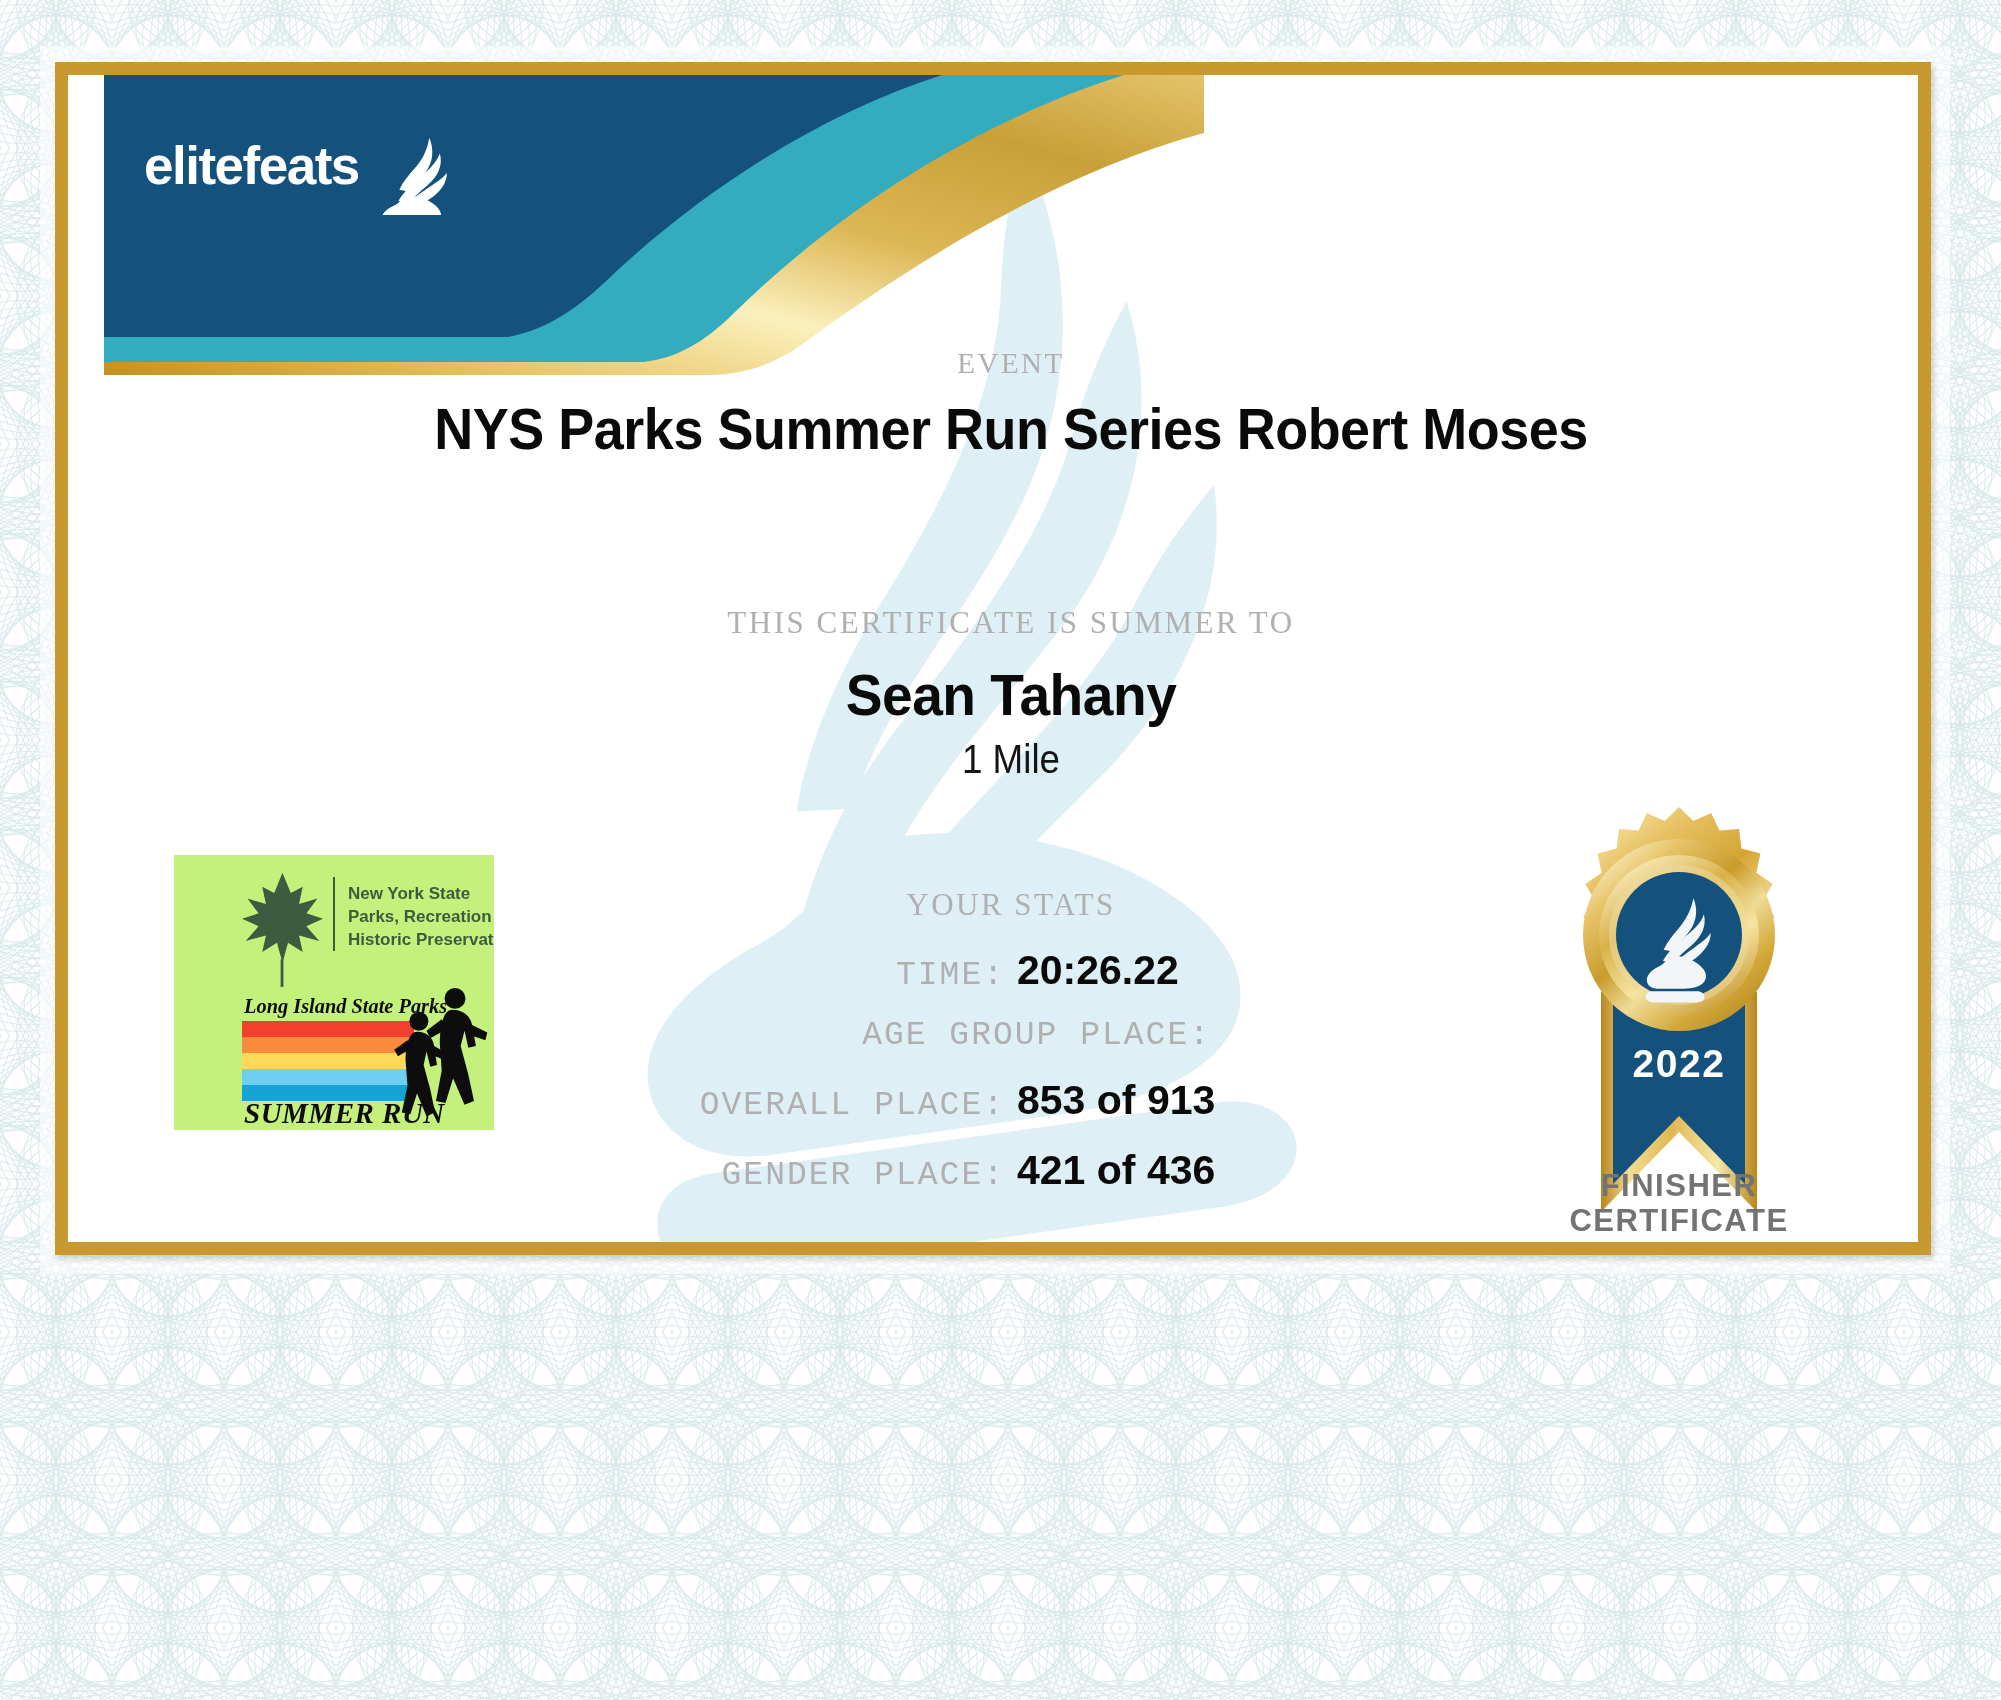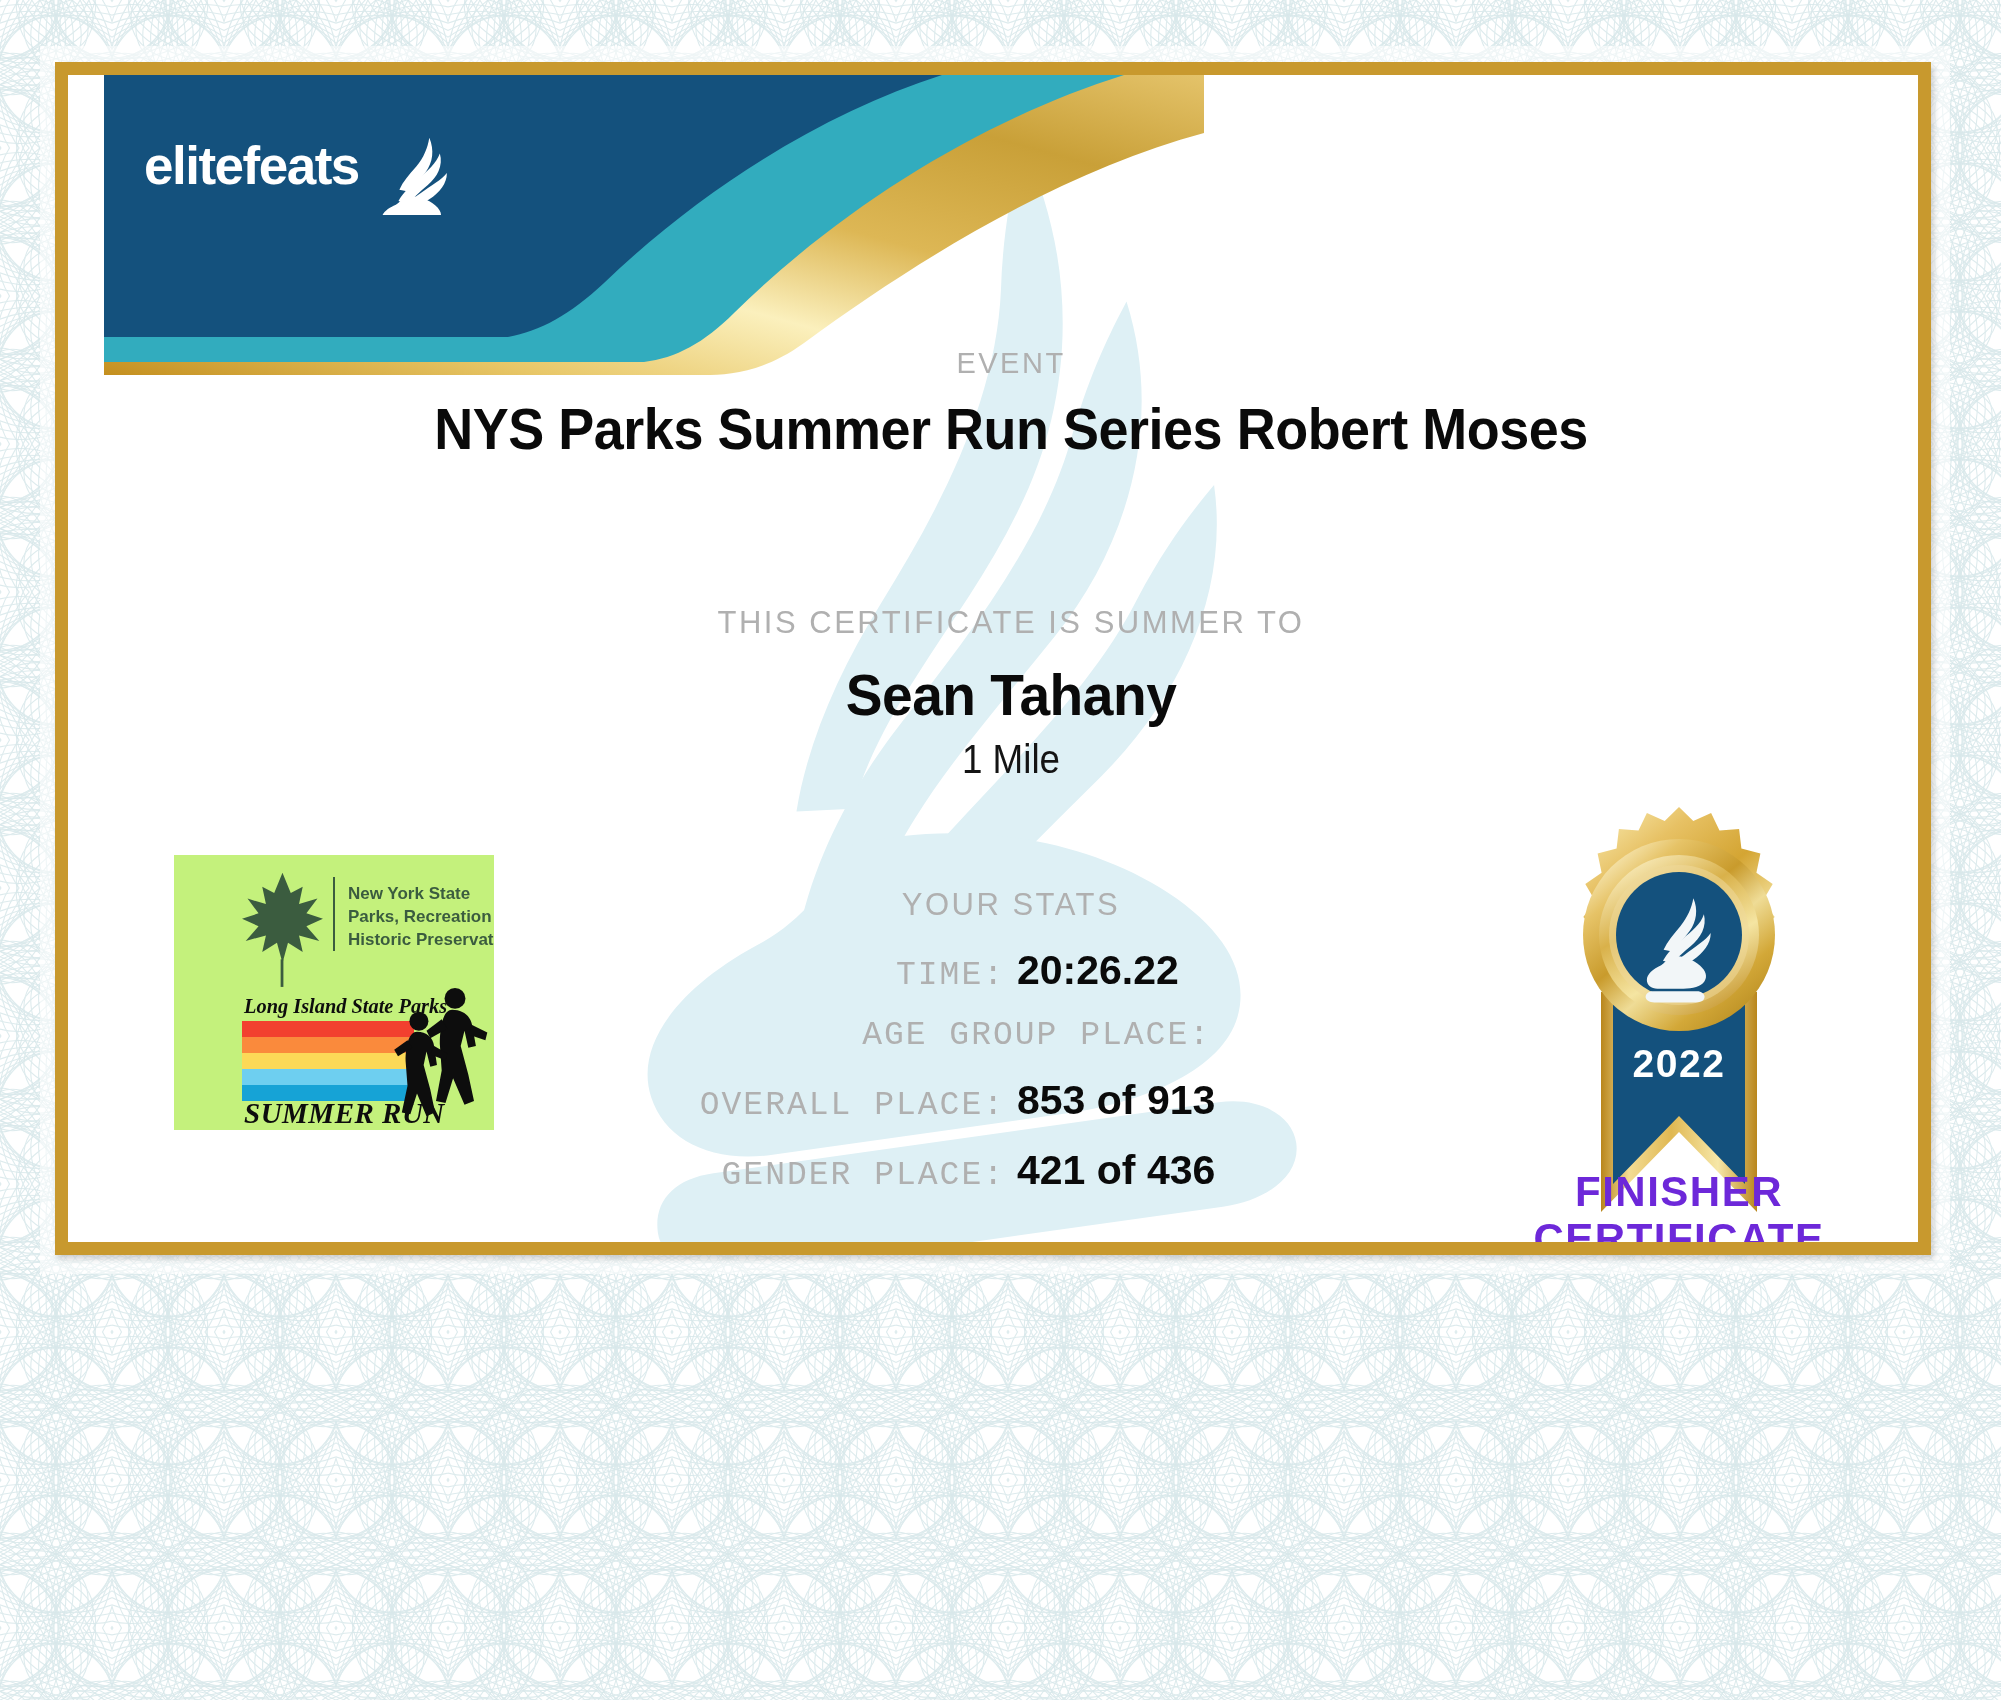--- a/index.html
+++ b/index.html
@@ -83,20 +83,21 @@
   .center-col {
     position: absolute;
     left: 0;
     right: 0;
     text-align: center;
   }
   .label-gray {
     color: #b0b0b0;
     letter-spacing: 2.5px;
     font-weight: 400;
+    font-family: Liberation Serif, serif;
   }
   #event-label {
     top: 272px;
     font-size: 29px;
   }
   #event-title {
     top: 320px;
     font-size: 58px;
     font-weight: bold;
     color: #0a0a0a;
@@ -182,23 +183,23 @@
     width: 300px;
     height: 430px;
   }
   #medal-svg { display: block; }
   #finisher-text {
     position: absolute;
     left: 1425px;
     top: 1093px;
     width: 300px;
     text-align: center;
-    color: #6d28d9;
+    color: #737373;
     font-weight: bold;
-    font-size: 42px;
+    font-size: 31px;
     letter-spacing: 1.5px;
     line-height: 1.13;
   }
   #finisher-text div { white-space: nowrap; }
 </style>
 </head>
 <body>
 
 <div id="page">
 

